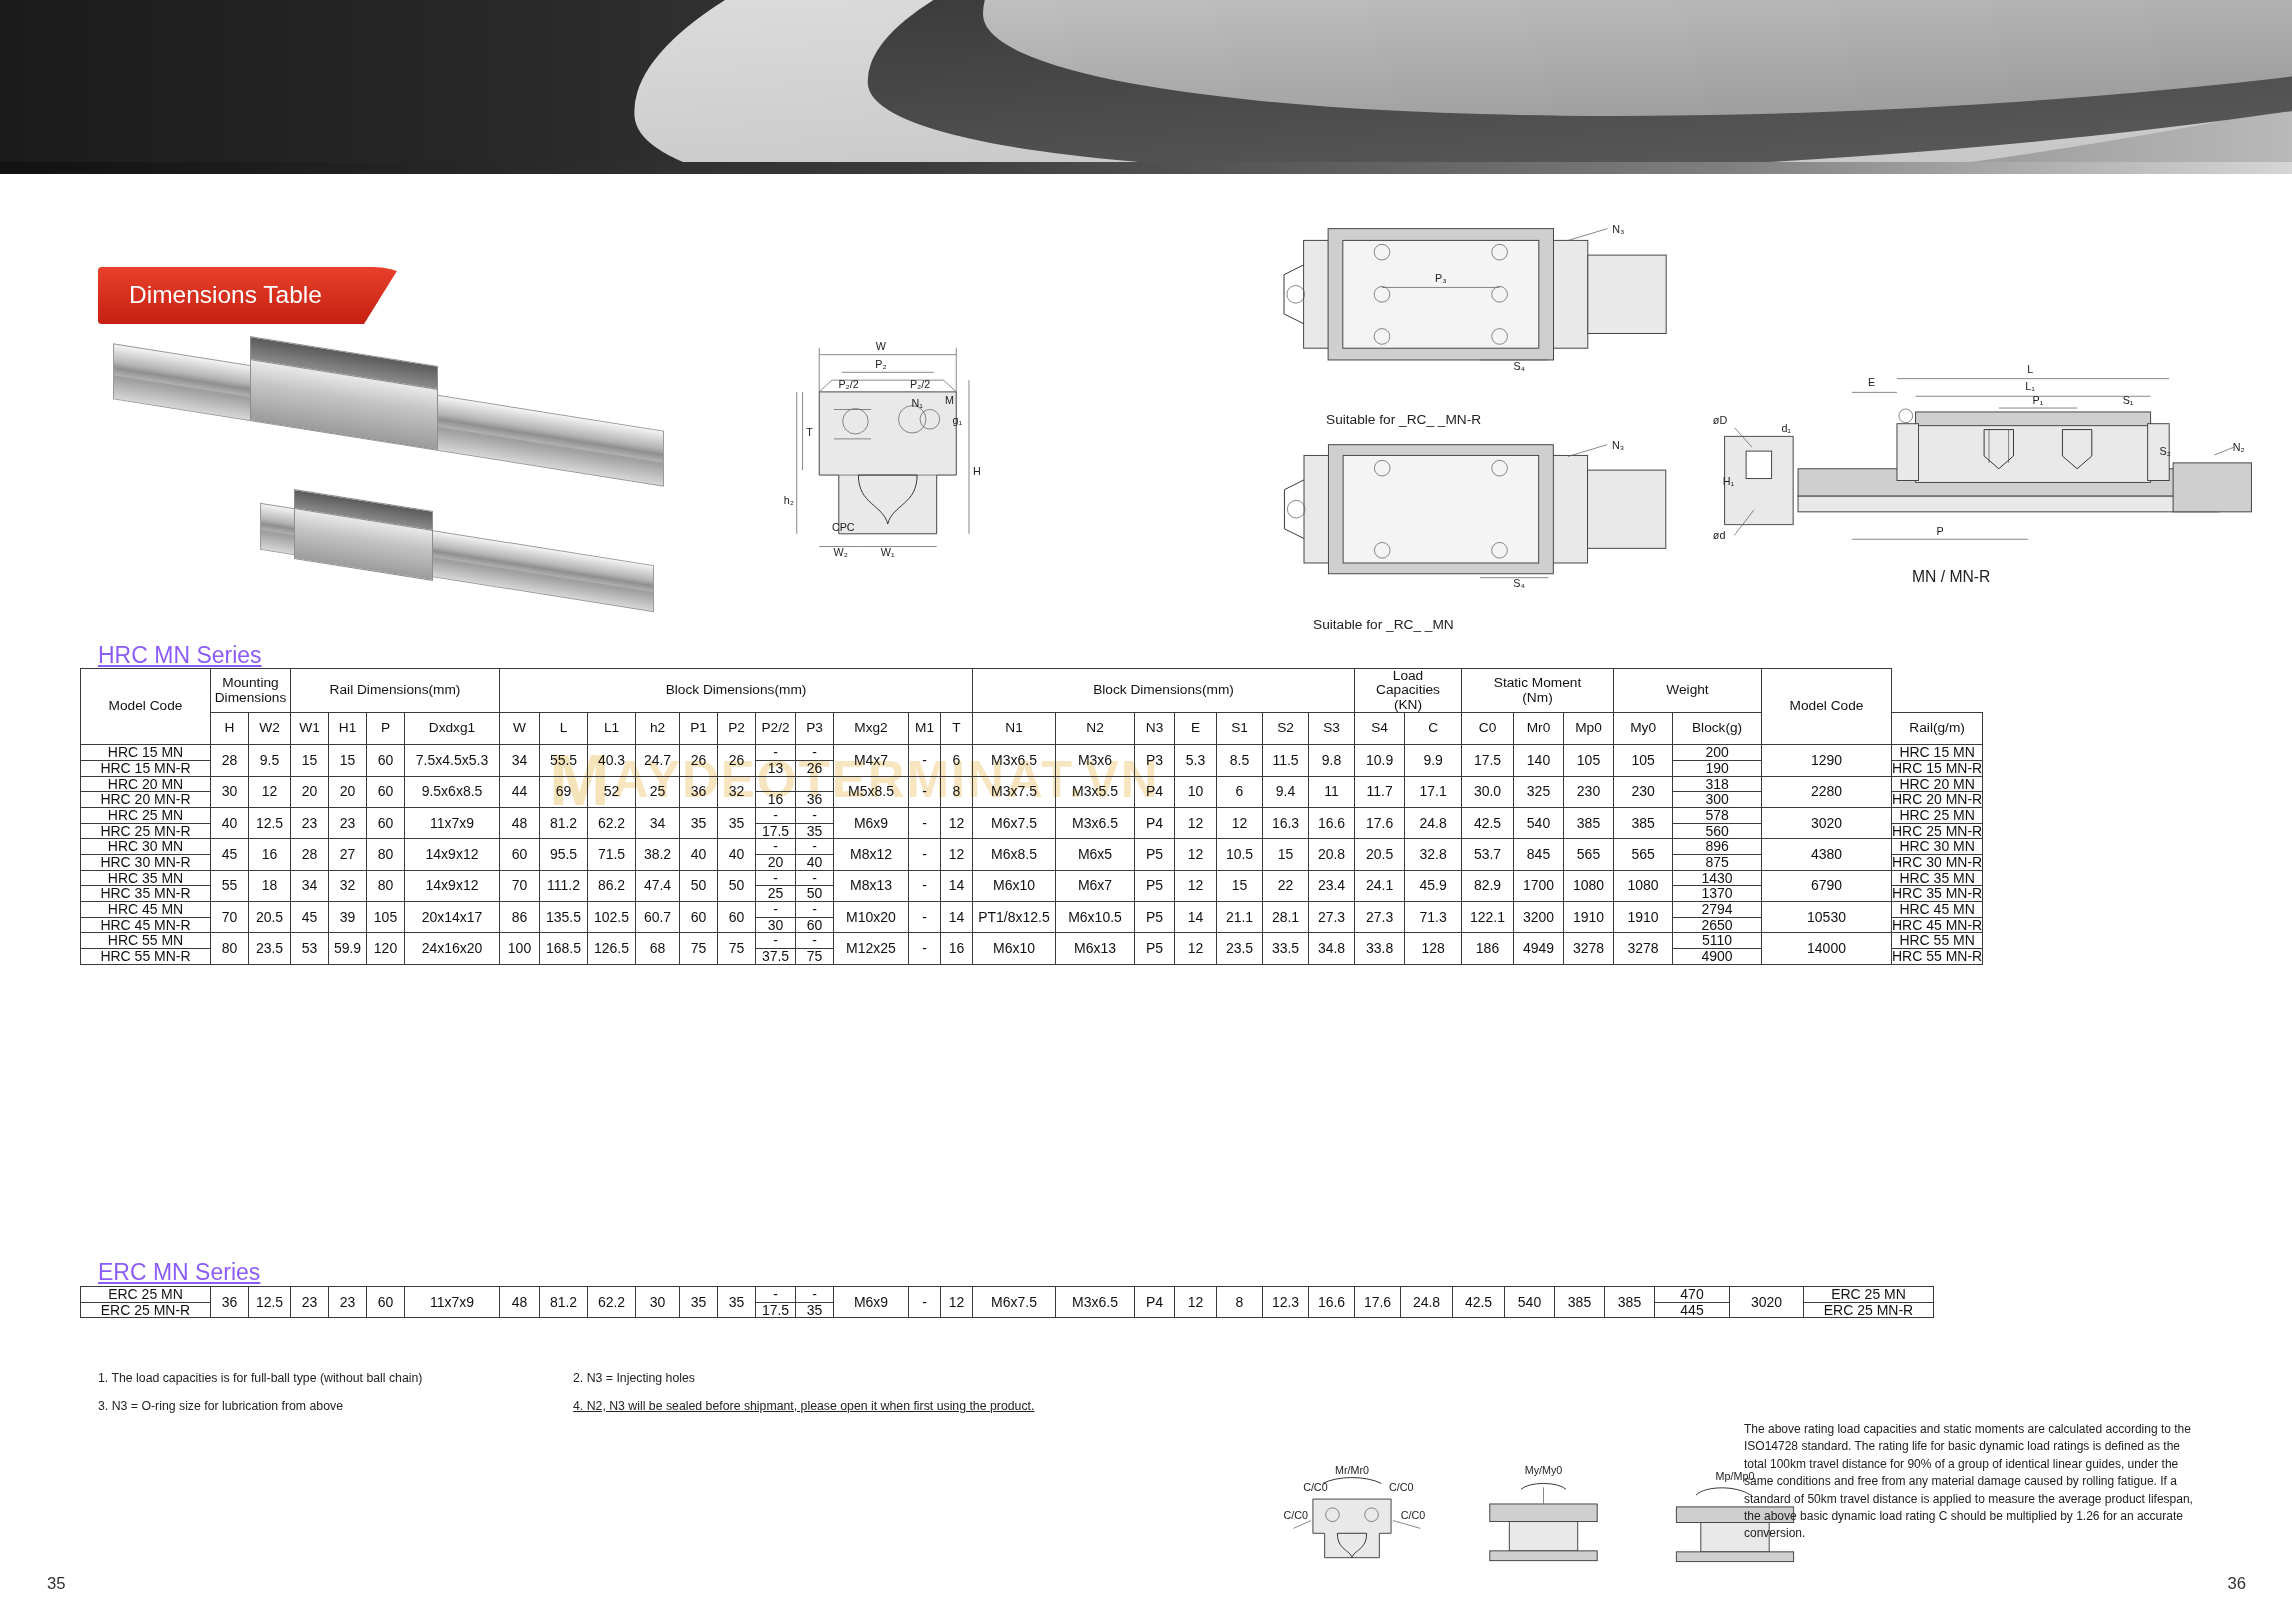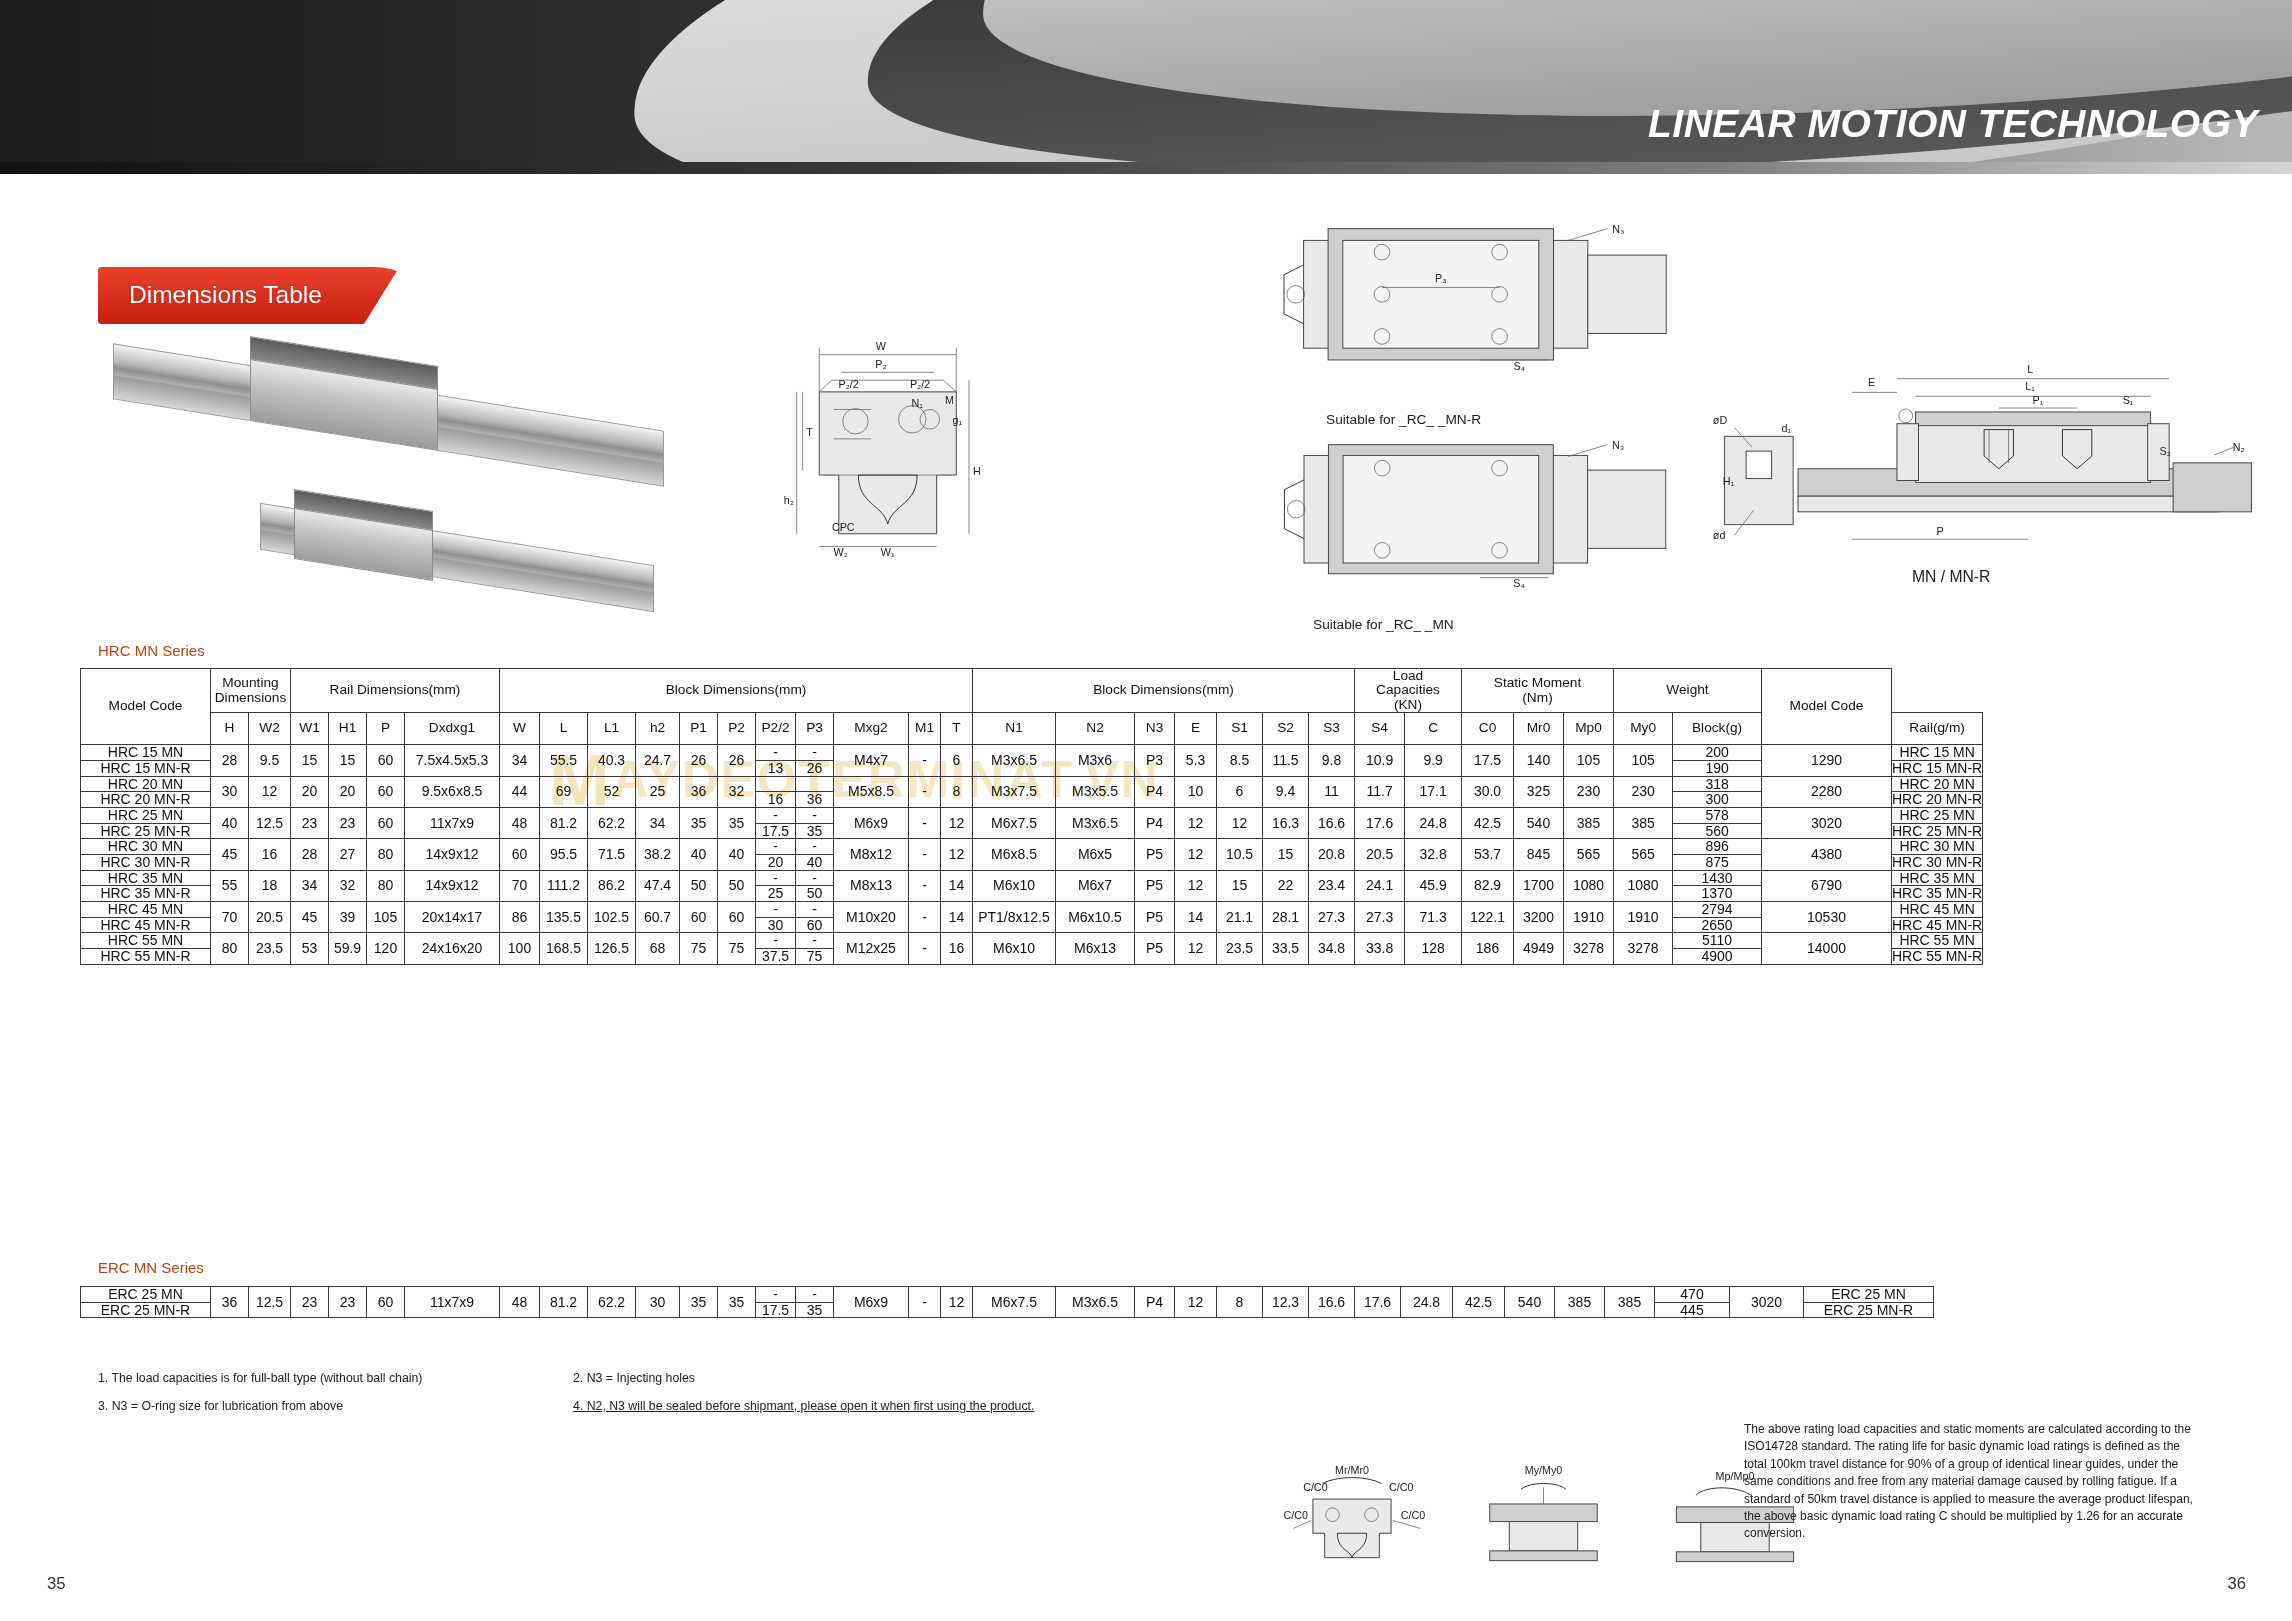--- a/index.html
+++ b/index.html
@@ -81,21 +81,21 @@
   
   svg .ln{stroke:#333;stroke-width:1;fill:none;}
   svg .lnthin{stroke:#666;stroke-width:.8;fill:none;}
   svg .fillg{fill:#e9e9e9;stroke:#444;stroke-width:1;}
   svg .filld{fill:#cfcfcf;stroke:#444;stroke-width:1;}
   svg text{font-family:"Liberation Sans",sans-serif;font-size:11px;fill:#222;}
 
   .capt{position:absolute;font-size:13.7px;color:#222;}
 
   
-  .tbl-title{position:absolute;font-size:15px;color:#c2410c;}
+  .tbl-title{position:absolute;font-size:23px;color:#8b5cf6;text-decoration:underline;}
   table.dims{
     border-collapse:collapse;
     font-size:14px;
     color:#111;
     background:transparent;
   }
   table.dims th, table.dims td{
     border:1px solid #3a3a3a;
     text-align:center;
     vertical-align:middle;
@@ -130,21 +130,20 @@
   .pageno{position:absolute;bottom:27.4px;font-size:16.7px;color:#333;}
 </style>
 </head>
 <body>
 
 <div class="banner">
   <div class="swoosh1"></div>
   <div class="swoosh2"></div>
   <div class="swoosh3"></div>
   <div class="bottomline"></div>
-  <div class="banner-title">LINEAR MOTION TECHNOLOGY</div>
 </div>
 
 <div class="dim-tab">
   <div class="shape"></div>
   <div class="txt">Dimensions Table</div>
 </div>
 
 <div class="photo">
   <div class="rail" style="left:9.8px;top:54px;width:549px;height:39px;transform:skewY(9deg);"></div>
   <div class="rail" style="left:9.8px;top:86px;width:549px;height:21.6px;transform:skewY(9deg);background:linear-gradient(180deg,#9d9d9d,#d6d6d6);"></div>

